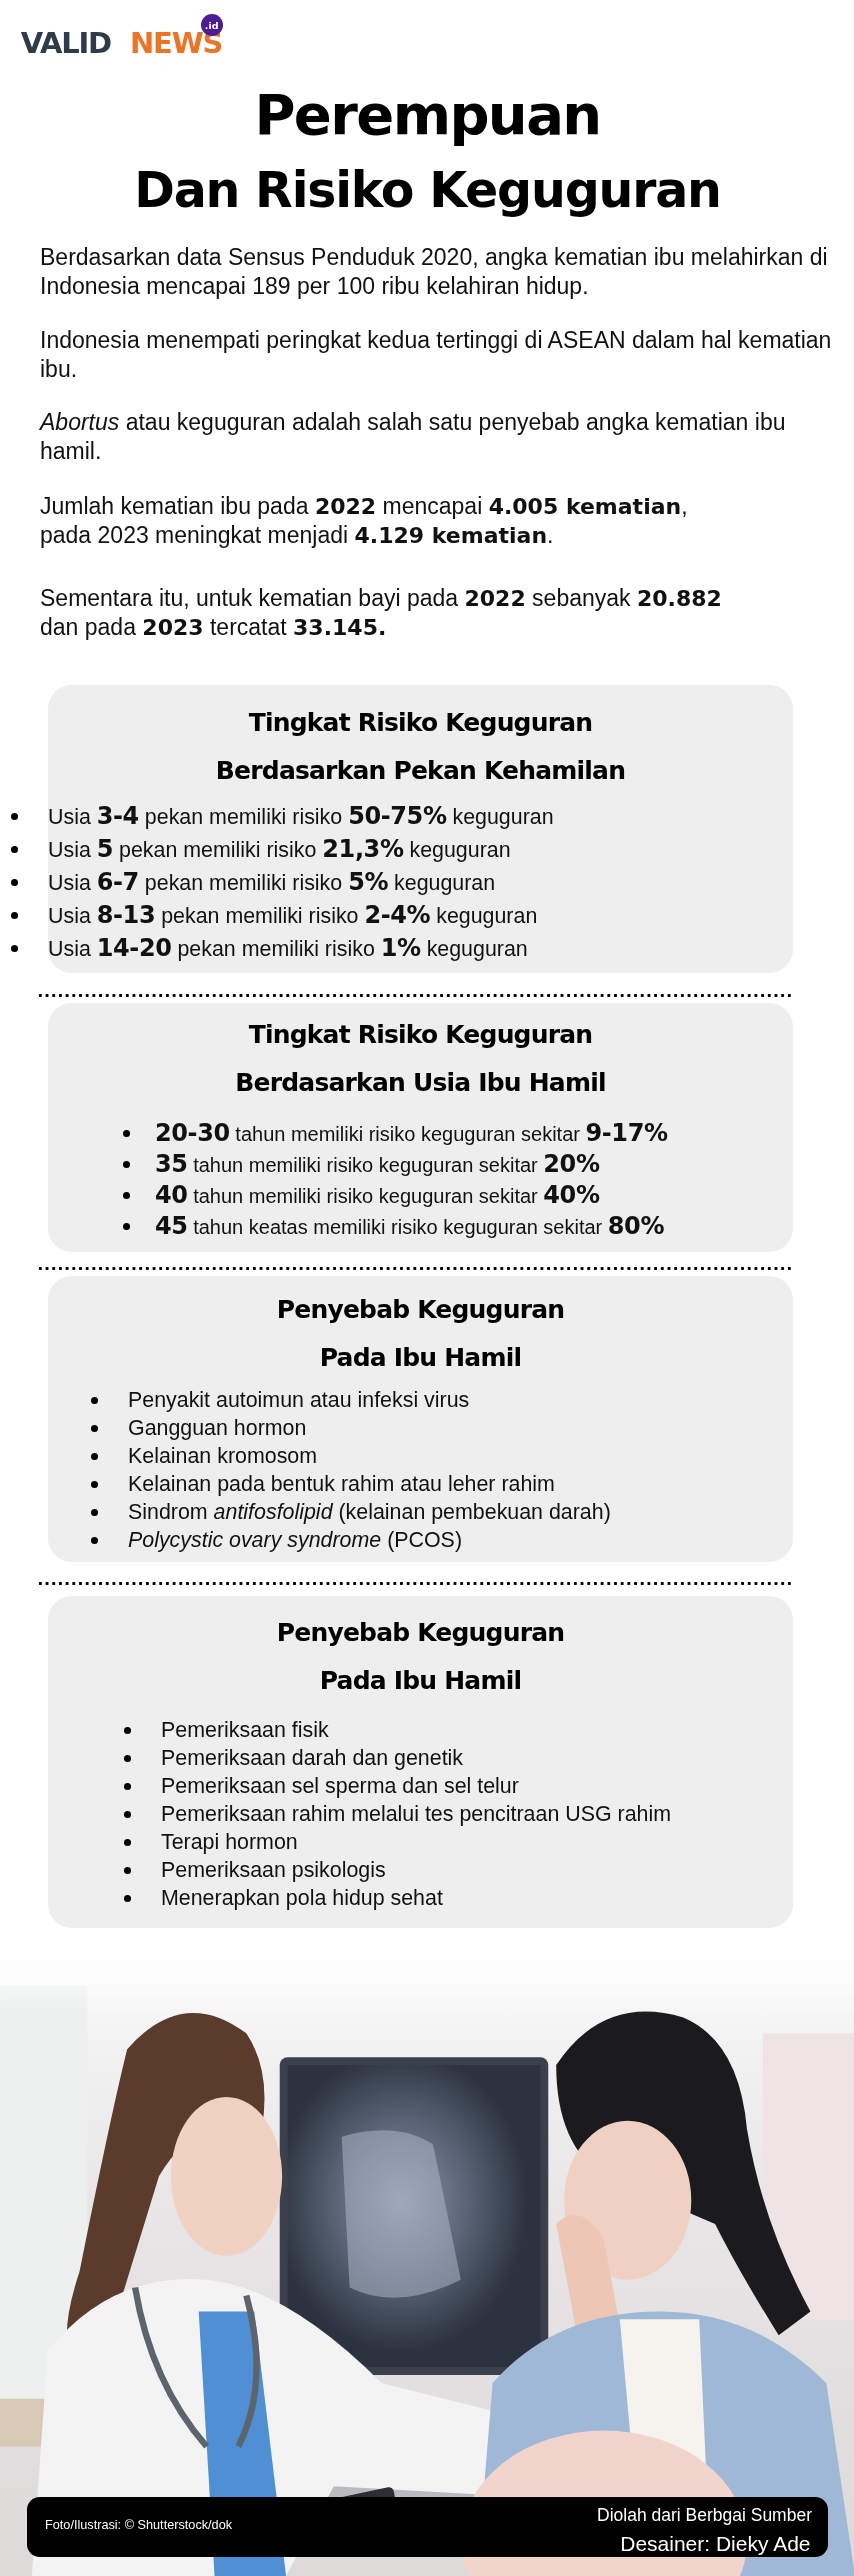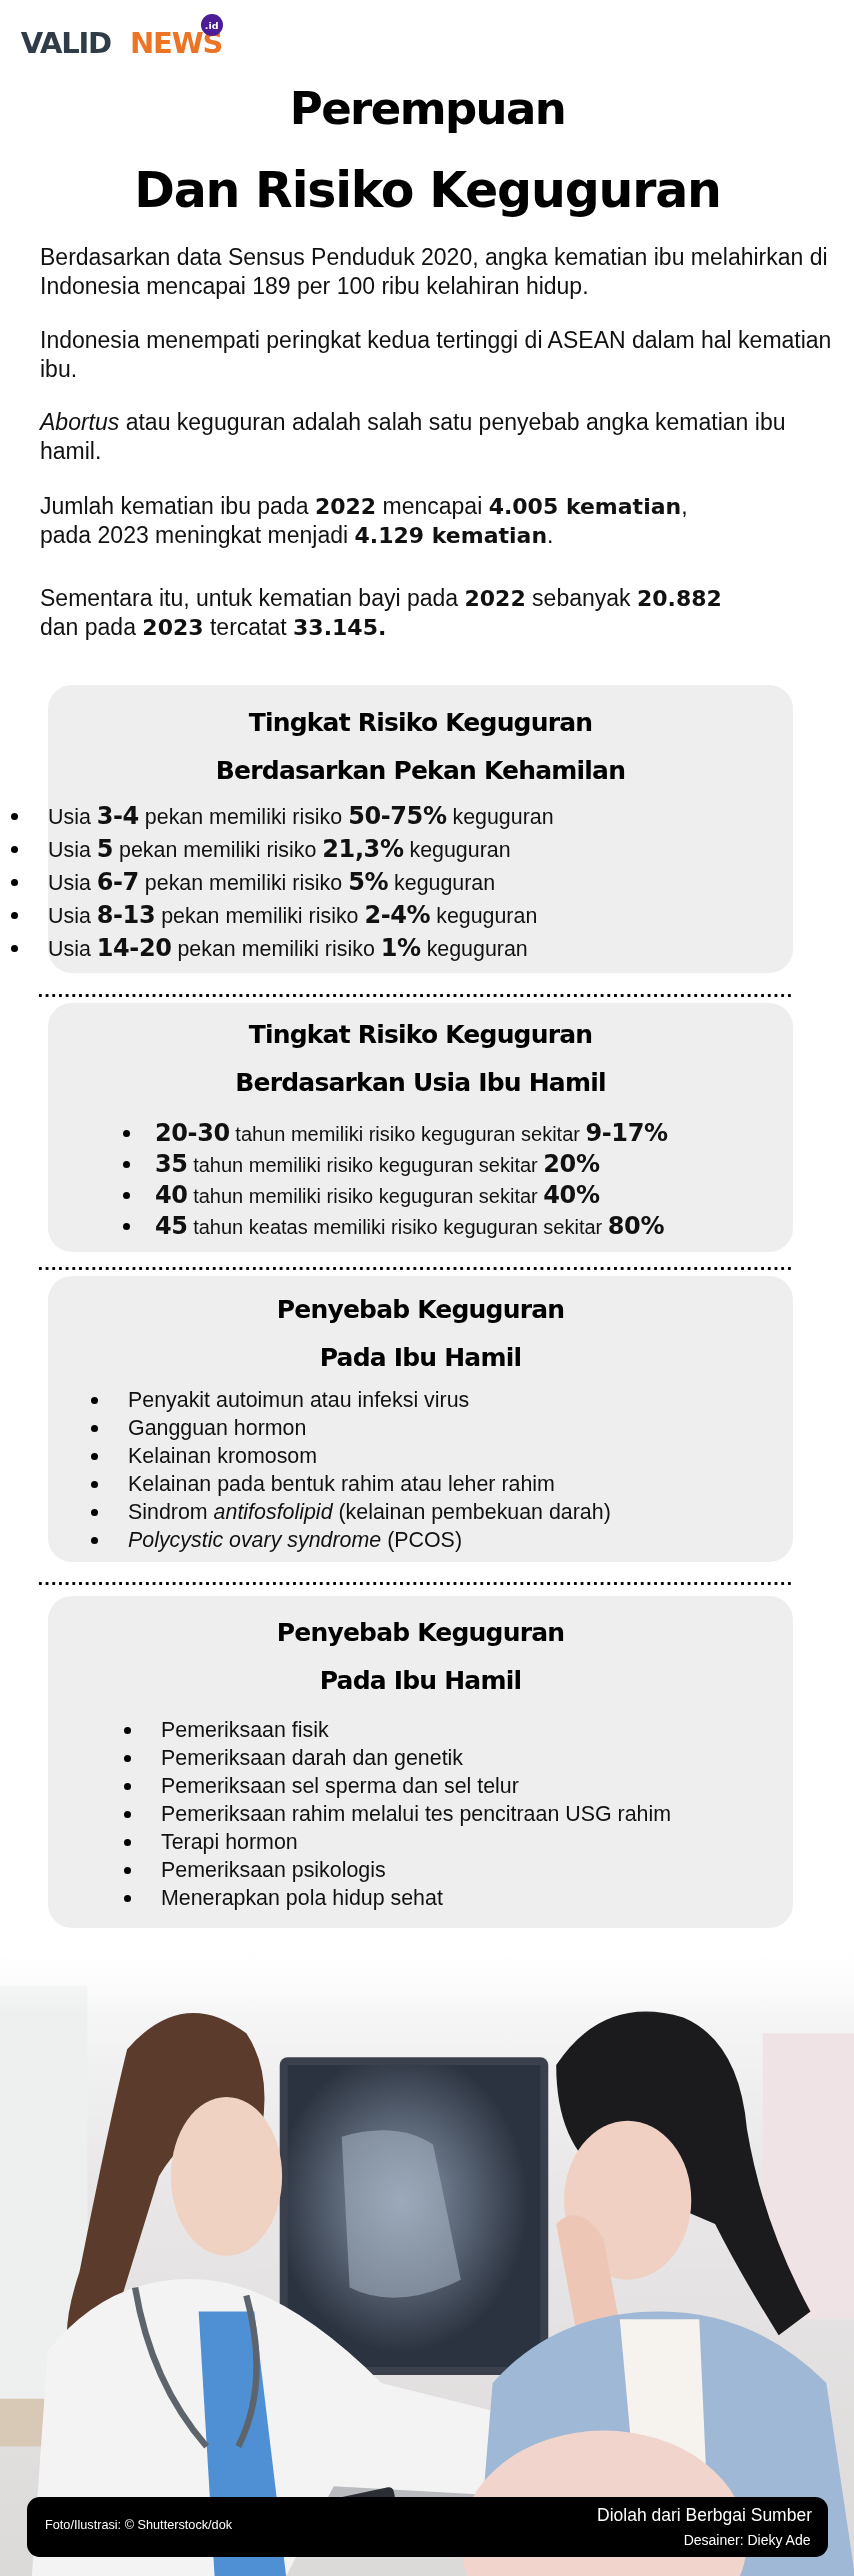--- a/index.html
+++ b/index.html
@@ -28,21 +28,21 @@
       background: #4c1d95; color: #fff;
       font-size: 9.5px; font-weight: 700; letter-spacing: 0;
       display: flex; align-items: center; justify-content: center;
     }
     
     .title {
       position: absolute; left: 0; width: 855px; text-align: center;
       font-family: "DejaVu Sans", sans-serif; font-weight: 900;
       color: #000;
     }
-    .title.t1 { top: 82px; font-size: 45px; letter-spacing: -1.6px; }
+    .title.t1 { top: 82px; font-size: 56px; letter-spacing: -1.6px; }
     .title.t2 { top: 162px; font-size: 49px; letter-spacing: -1.2px; }
     
     .intro {
       position: absolute; left: 40px; width: 794px;
       font-size: 23px; line-height: 29px; color: #111;
     }
     .intro b { font-weight: 700; font-family: "DejaVu Sans", sans-serif; font-size: 22px; }
     .intro i { font-style: italic; }
     
     .card {
@@ -82,21 +82,21 @@
       position: absolute; left: 27px; top: 2497px; width: 801px; height: 60px;
       background: #000; border-radius: 12.7px; color: #fff;
     }
     .footer .credit {
       position: absolute; left: 18px; top: 20.7px; font-size: 12.7px;
     }
     .footer .src {
       position: absolute; right: 16px; top: 8px; font-size: 17.5px; text-align: right;
     }
     .footer .designer {
-      position: absolute; right: 17.5px; top: 35px; font-size: 14px; text-align: center;
+      position: absolute; right: 17.5px; top: 35px; font-size: 21px; text-align: center;
     }
   </style>
 </head>
 <body>
 
 <div class="logo">
   <span class="valid">VALID</span>
     <span class="news">NEWS</span>
   <span class="badge">.id</span>
 </div>

